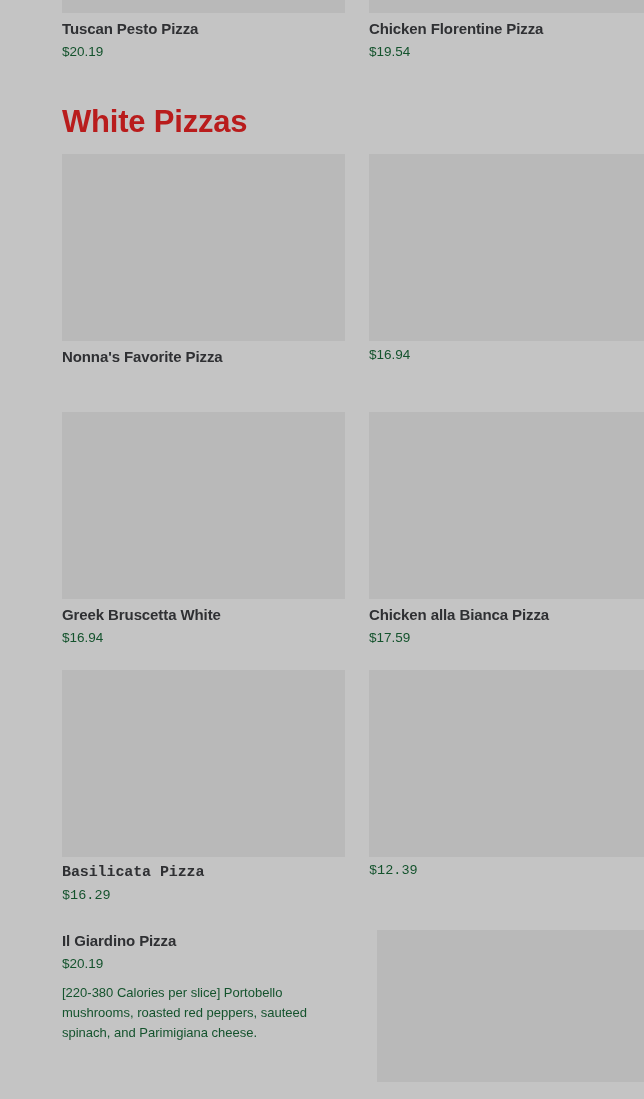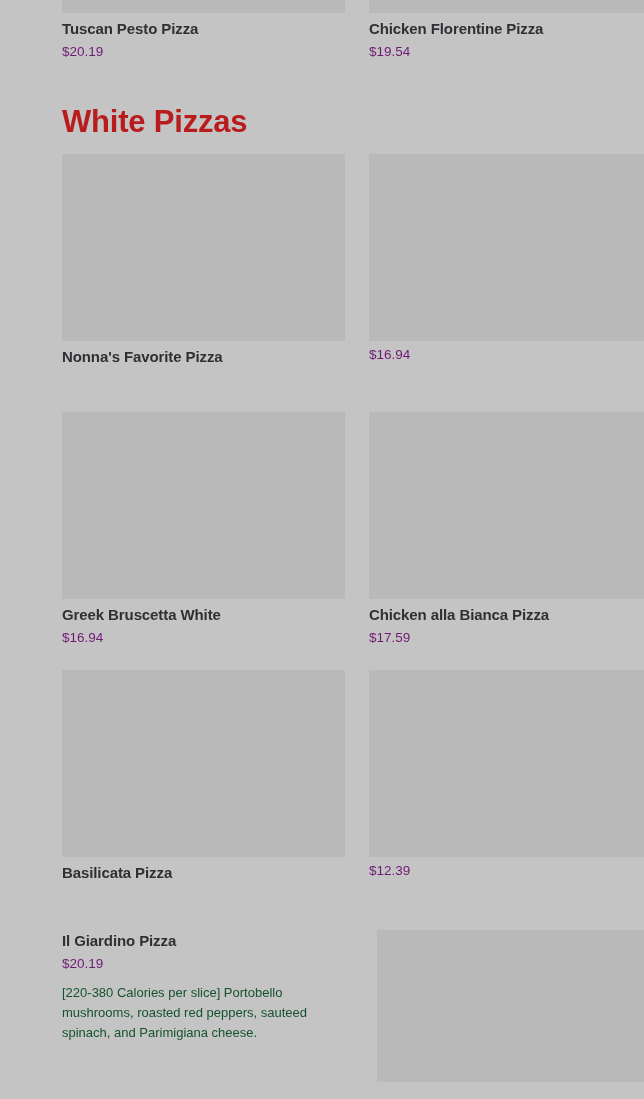--- a/index.html
+++ b/index.html
@@ -39,21 +39,21 @@
     line-height: 19px;
     color: #2f3033;
     letter-spacing: -0.1px;
     margin: 0;
     padding-top: 6px;
   }
   .item-price {
     font-size: 13.5px;
     font-weight: 400;
     line-height: 17px;
-    color: #701a75;
+    color: #14532d;
     margin: 0;
     padding-top: 5px;
   }
   .item-desc {
     font-size: 13px;
     font-weight: 400;
     line-height: 20px;
     color: #14532d;
     margin: 0;
     padding-top: 11px;
@@ -87,21 +87,21 @@
   .row1 { top: 154px; }
   .row1 .thumb { height: 187px; width: 283px; }
   .row1.col-right .thumb { width: 284px; }
 
   
   .row2 { top: 412px; }
   .row2 .thumb { height: 187px; width: 283px; }
   .row2.col-right .thumb { width: 284px; }
 
   
-  .row3 { top: 670px; }
+  .row3 { top: 670px; font-family: Liberation Mono, monospace; }
   .row3 .thumb { height: 187px; width: 283px; }
   .row3.col-right .thumb { width: 284px; }
 
   
   .row4-left  { top: 925px; left: 34px;  width: 290px; }
   .row4-right { top: 930px; left: 349px; width: 276px; }
   .row4-right .thumb { height: 152px; width: 276px; }
 </style>
 </head>
 <body>
@@ -140,20 +140,21 @@
 
   <div class="cell col-right row2">
     <div class="thumb"></div>
     <div class="item-title">Chicken alla Bianca Pizza</div>
     <div class="item-price">$17.59</div>
   </div>
 
   <div class="cell col-left row3">
     <div class="thumb"></div>
     <div class="item-title">Basilicata Pizza</div>
+    <div class="item-price">$16.29</div>
   </div>
 
   <div class="cell col-right row3">
     <div class="thumb"></div>
     <div class="item-price">$12.39</div>
   </div>
 
   <div class="cell row4-left">
     <div class="item-title">Il Giardino Pizza</div>
     <div class="item-price">$20.19</div>

